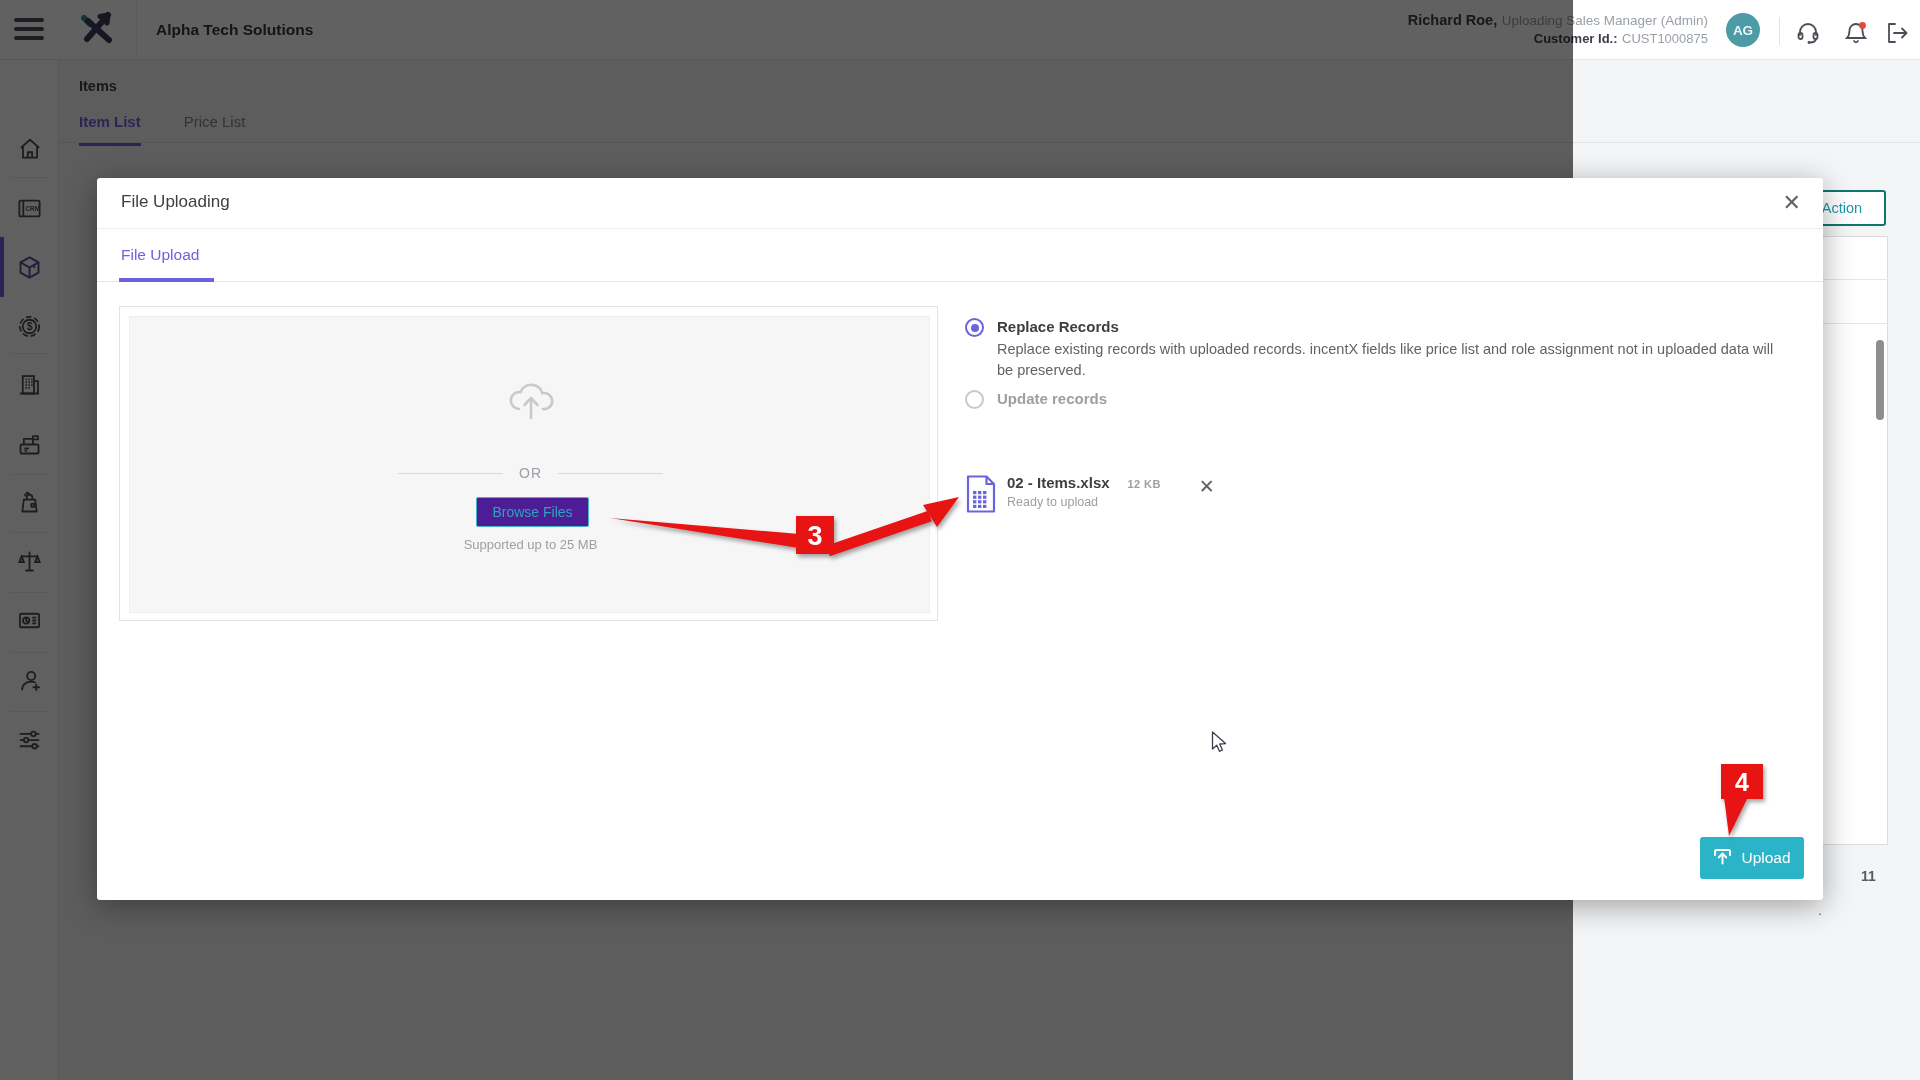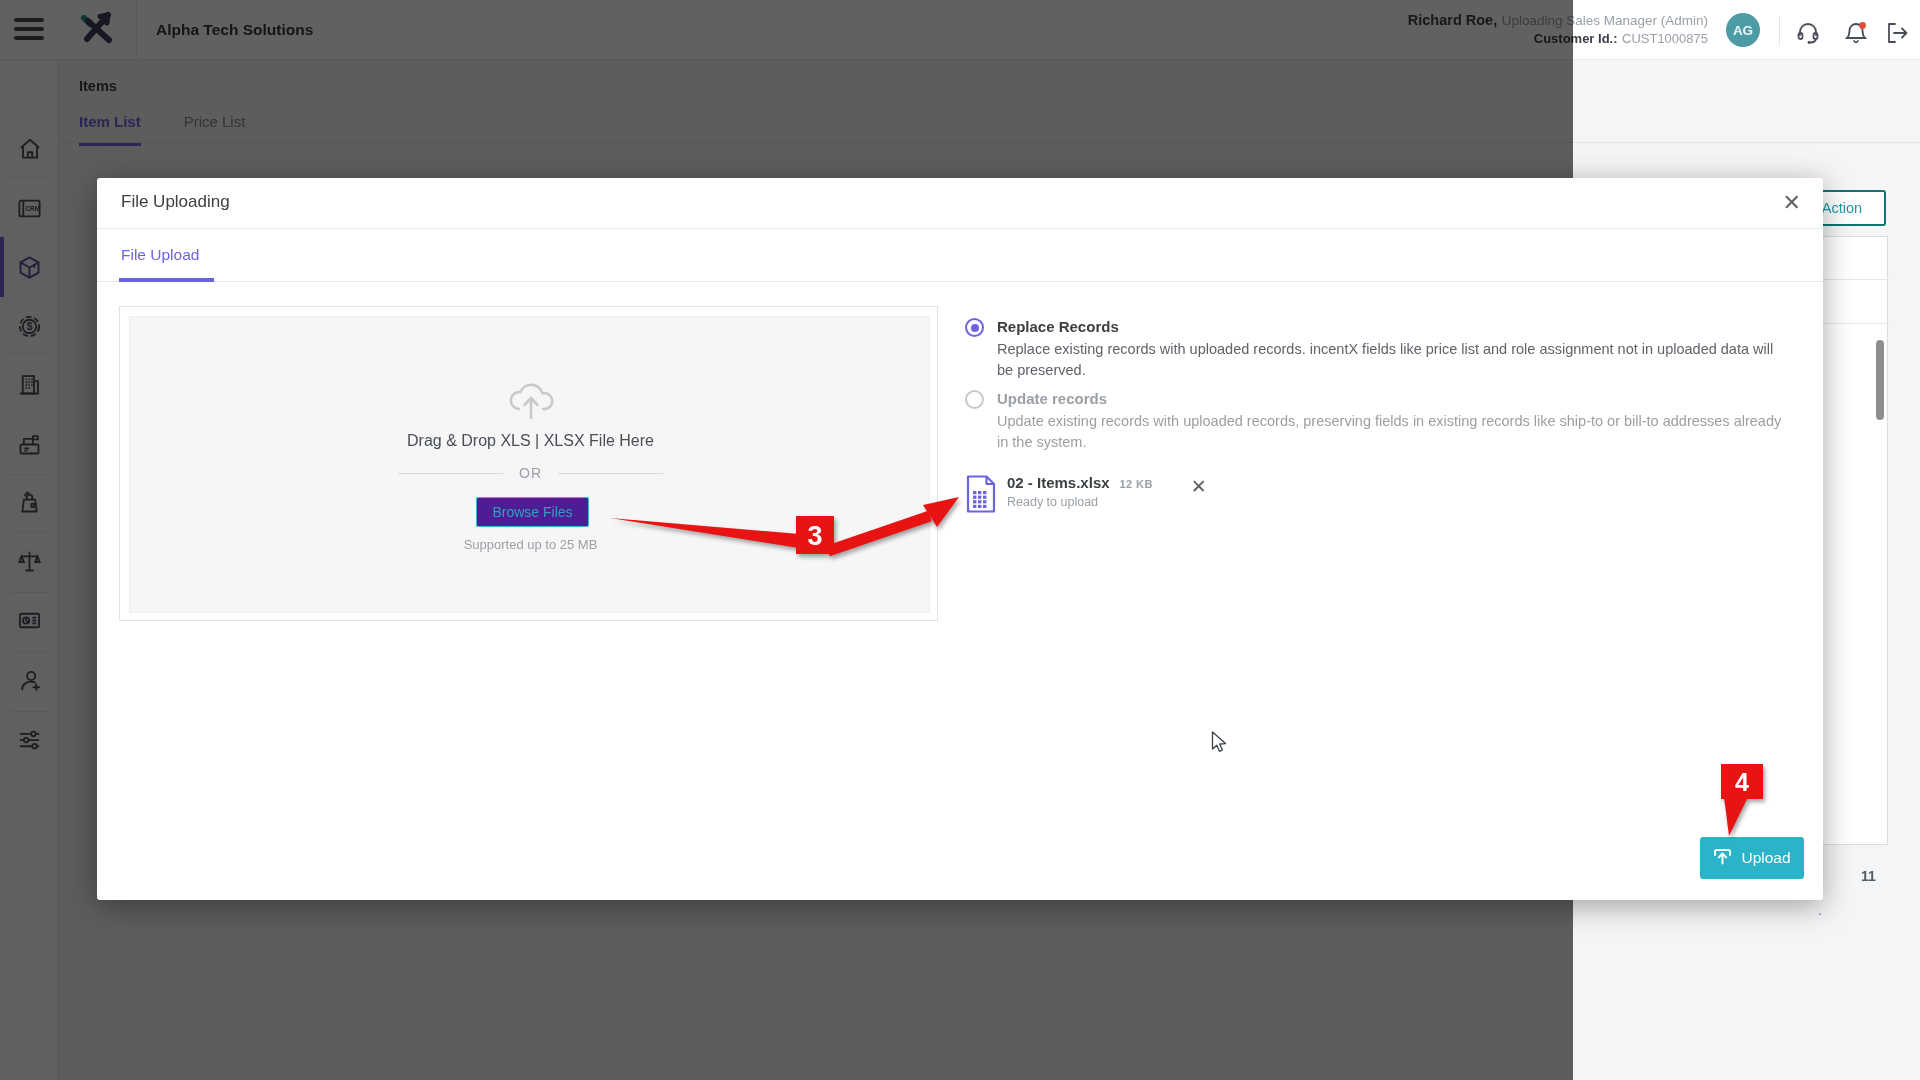--- a/index.html
+++ b/index.html
@@ -65,21 +65,21 @@
   .radio { width:19px; height:19px; border-radius:50%; flex:0 0 19px; margin-top:1px; cursor:pointer; position:relative; border:2px solid #c9c9cc; background:#fff; }
   .radio.sel { border-color:#6C63E0; }
   .radio.sel::after { content:""; position:absolute; left:3.5px; top:3.5px; width:8px; height:8px; border-radius:50%; background:#6C63E0; }
   .opt .lbl { font-size:15px; font-weight:bold; color:#3c4043; line-height:19px; }
   .opt .desc { width:792px; font-size:14.5px; color:#5f6368; line-height:21px; margin-top:3px; }
   .opt.dim .lbl { color:#9aa0a6; }
   .opt.dim .desc { color:#9e9e9e; }
 
   .file-row { position:absolute; left:868px; top:296px; display:flex; gap:10px; }
   .file-meta .nm { font-size:15px; font-weight:bold; color:#3c4043; }
-  .file-meta .sz { font-size:11px; color:#9aa0a6; font-weight:bold; margin-left:10px; letter-spacing:.4px; }
+  .file-meta .sz { font-size:11px; color:#9aa0a6; font-weight:bold; margin-left:18px; letter-spacing:.4px; }
   .file-meta .st { font-size:12.5px; color:#9aa0a6; margin-top:3px; }
   .file-x { font-size:19px; color:#5f6368; margin-left:28px; margin-top:1px; cursor:pointer; }
 
   .upload-btn { position:absolute; left:1603px; top:659px; width:104px; height:42px; background:#2bb3c7; border-radius:3px; color:#ffffff; font-size:15.5px; display:flex; align-items:center; justify-content:center; gap:9px; cursor:pointer; }
 
   .anno { position:absolute; inset:0; z-index:20; pointer-events:none; }
   .cursor { position:absolute; left:1211px; top:731px; z-index:30; pointer-events:none; }
 </style>
 </head>
 <body>
@@ -267,21 +267,20 @@
 
     <div class="dropzone-outer">
       <div class="dropzone">
         <div class="dz-cloud">
           <svg width="50" height="46" viewBox="0 0 50 46" fill="none" stroke="#c9c9c9" stroke-width="2.6" stroke-linecap="round" stroke-linejoin="round">
             <path d="M13 32 a8.5 8.5 0 1 1 1.6-16.9 a11.5 11.5 0 0 1 21.8 1.2 A8 8 0 1 1 37 32"></path>
             <path d="M25 41 V22"></path>
             <path d="M18.5 28 L25 21 L31.5 28"></path>
           </svg>
         </div>
-        <div class="dz-head">Drag &amp; Drop XLS | XLSX File Here</div>
         <div class="dz-or">
           <div class="ln"></div>
           <div class="t">OR</div>
           <div class="ln"></div>
         </div>
         <div class="browse-btn">Browse Files</div>
         <div class="dz-hint">Supported up to 25 MB</div>
       </div>
     </div>
 
@@ -290,21 +289,20 @@
       <div>
         <div class="lbl">Replace Records</div>
         <div class="desc">Replace existing records with uploaded records. incentX fields like price list and role assignment not in uploaded data will be preserved.</div>
       </div>
     </div>
 
     <div class="opt dim" style="top:211px">
       <div class="radio"></div>
       <div>
         <div class="lbl">Update records</div>
-        <div class="desc">Update existing records with uploaded records, preserving fields in existing records like ship-to or bill-to addresses already in the system.</div>
       </div>
     </div>
 
     <div class="file-row">
       <span>
         <svg width="32" height="40" viewBox="0 0 32 40" fill="none">
           <path d="M3 2.5 H21.5 L29 10 V37.5 H3 Z" stroke="#6C63E0" stroke-width="2.2" stroke-linejoin="round"></path>
           <path d="M21.5 2.5 V10 H29" stroke="#6C63E0" stroke-width="2.2" stroke-linejoin="round"></path>
           <g fill="#6C63E0">
             <rect x="8" y="17" width="3.4" height="3.2"></rect>

